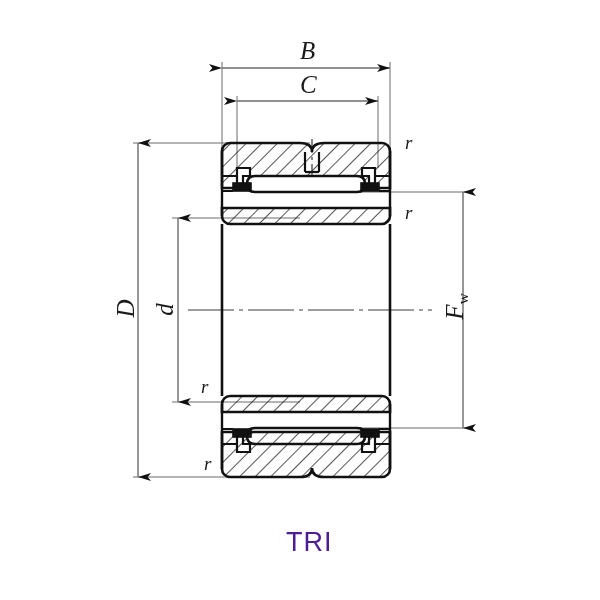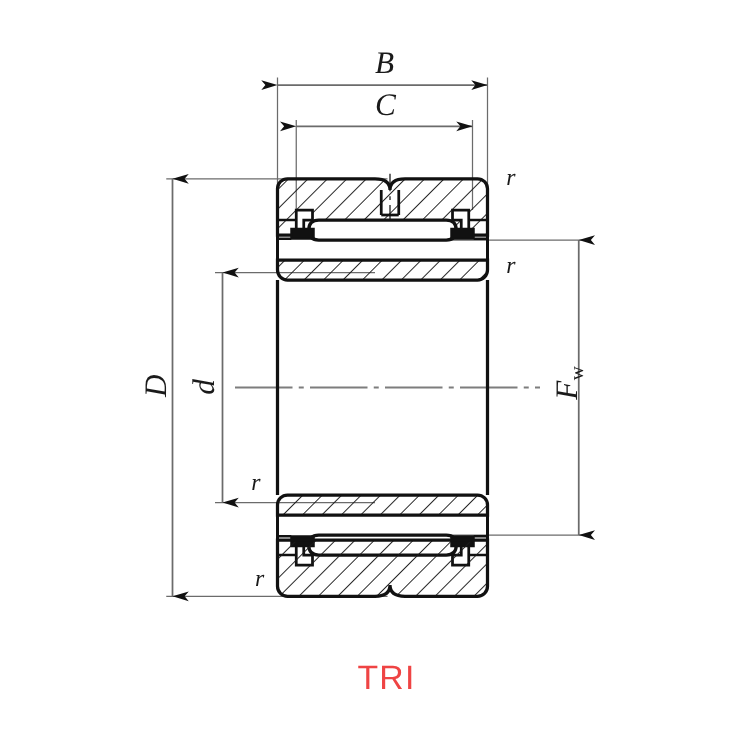--- a/index.html
+++ b/index.html
@@ -43,21 +43,21 @@
     position: relative;
     top: 0.32em;
     left: 0.02em;
   }
   #part-code {
     position: absolute;
     font-family: "Liberation Sans", sans-serif;
     font-style: normal;
     font-size: 27px;
     letter-spacing: 1px;
-    color: #ef4444;
+    color: #4c1d95;
   }
 </style>
 </head>
 <body>
 
 <div id="stage">
 
   <svg id="drawing" viewBox="0 0 600 600">
     <defs>
 

